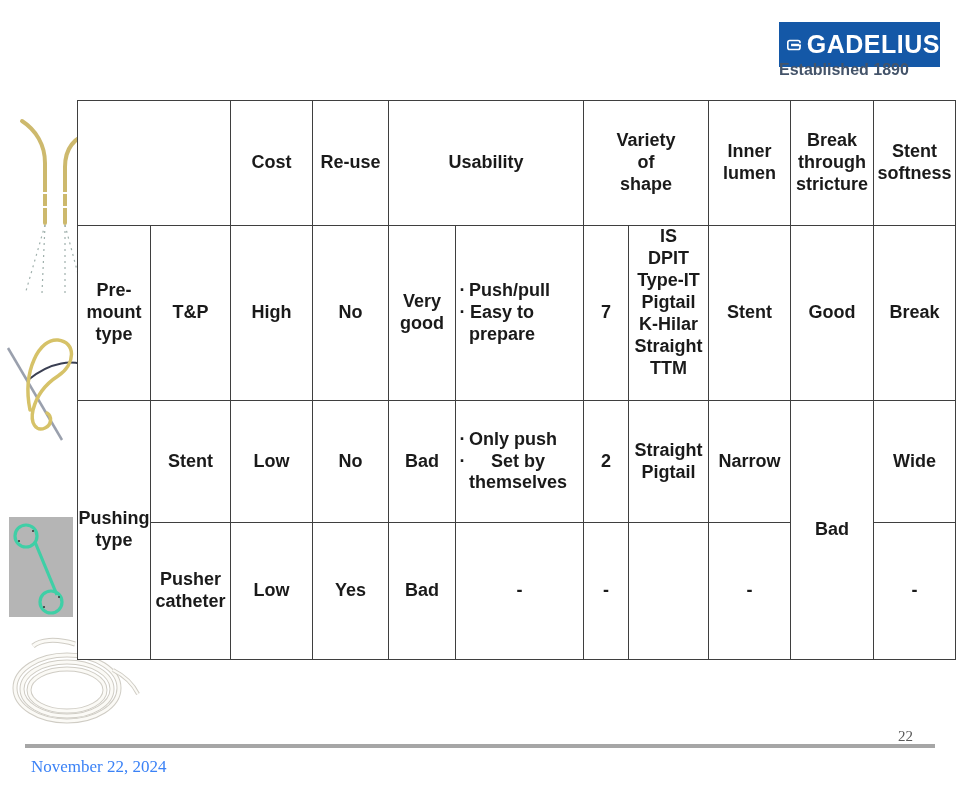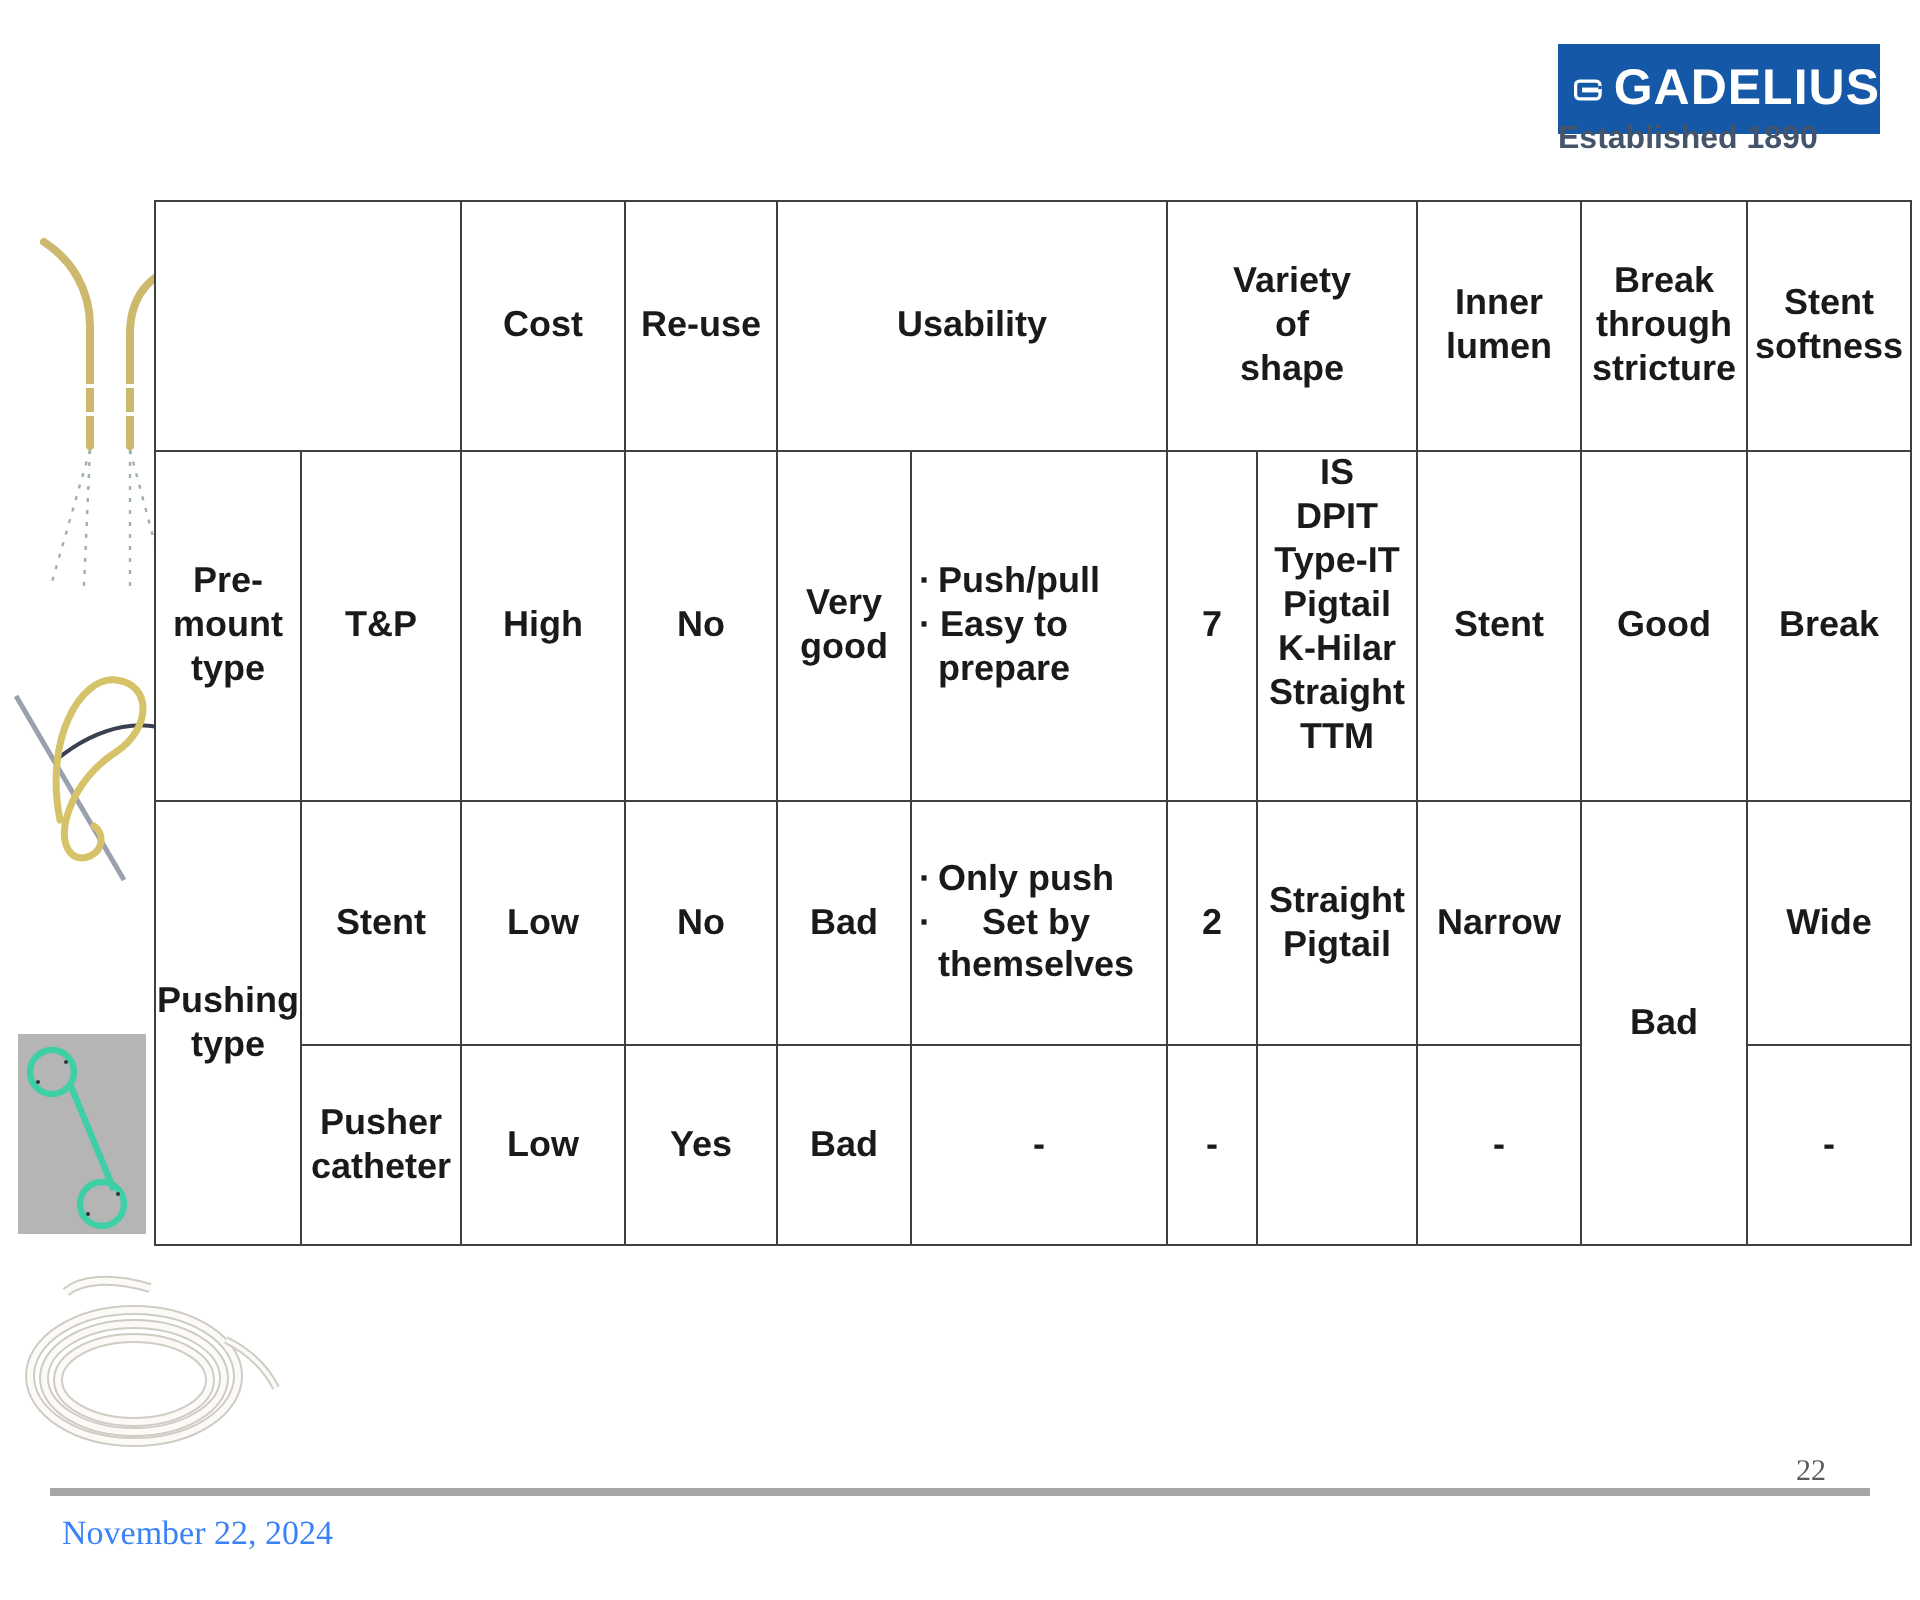--- a/index.html
+++ b/index.html
@@ -33,21 +33,21 @@
     border:1.5px solid #3f3f3f; text-align:center; vertical-align:middle;
     font-weight:bold; font-size:18px; color:#1a1a1a; line-height:1.22;
     padding:0; background:#ffffff;
   }
   td.corner { border:none; background:transparent; }
   td.peach { background:#fbe3d5; }
   td.hdr { background:#fbe3d5; font-size:17px; }
   tr.h-header { height:125px; }
   tr.h-r1 { height:175px; }
   tr.h-r2 { height:122px; }
-  tr.h-r3 { height:100px; }
+  tr.h-r3 { height:137px; }
   td.notes { text-align:left; padding:0 4px 0 8px; font-size:17px; }
   .bullet-row { display:flex; align-items:flex-start; }
   .bullet-row .dot { width:13px; flex:0 0 13px; text-align:center; }
   td.shapes {
     text-align:left; font-weight:400; color:#3f3f3f; font-size:16px;
     line-height:24.6px; padding:0 0 0 3px;
   }
   td.shapes.top { vertical-align:top; }
   td.no-bottom { border-bottom:none; }
   td.dotted-top { border-top:1px dotted #8c8c8c; }

